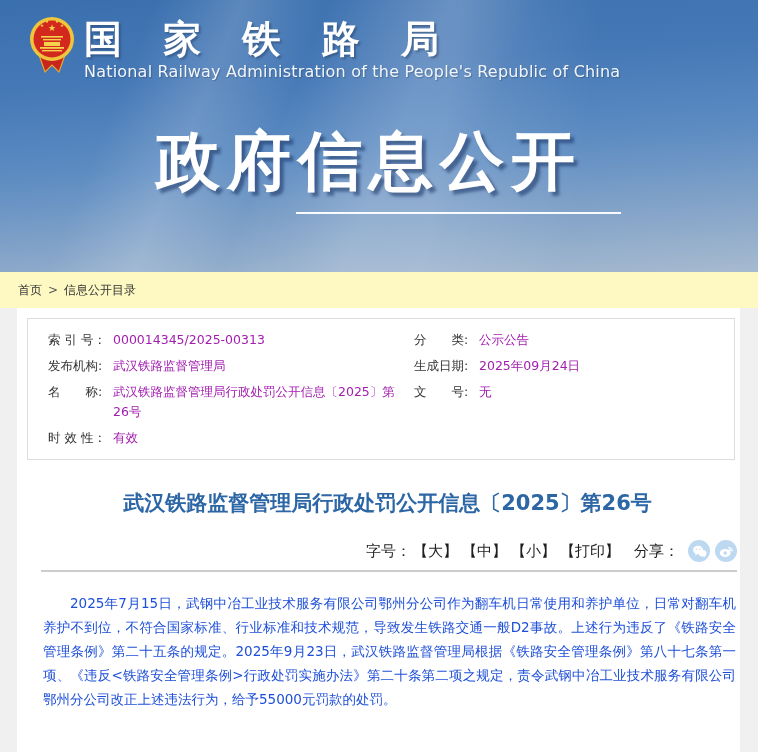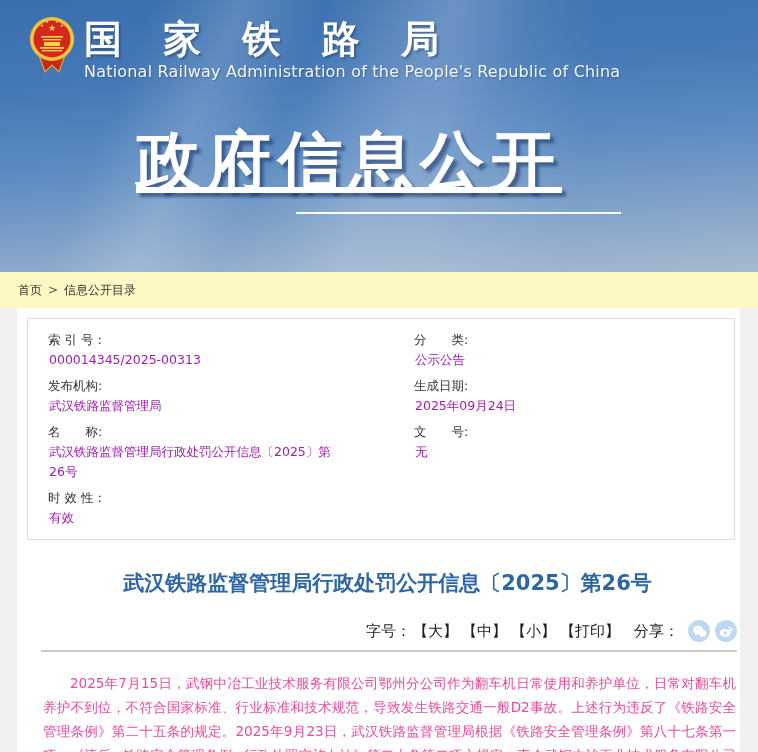--- a/index.html
+++ b/index.html
@@ -24,25 +24,24 @@
   .site-name {
     color:#fff; font-size:38px; font-weight:bold; letter-spacing:14px;
     line-height:42px; white-space:nowrap;
     text-shadow:2px 2px 2px rgba(35,60,95,0.45);
   }
   .site-name-en {
     color:#f2f6fa; font-size:16px; letter-spacing:0.2px; margin-top:2px;
     text-shadow:1px 1px 1px rgba(35,60,95,0.4); white-space:nowrap;
   }
   .banner-title {
-    position:absolute; left:136px; top:118px;
+    position:absolute; left:156px; top:118px;
     color:#fff; font-size:64px; font-weight:bold; letter-spacing:7px;
     text-shadow:4px 4px 3px rgba(23,50,98,0.55);
     white-space:nowrap;
-    text-decoration:underline;
   }
   .banner-underline {
     position:absolute; left:296px; top:212px; width:325px; height:2px;
     background:rgba(255,255,255,0.95);
   }
 
   
   .breadcrumb-bar {
     position:absolute; left:0; top:272px; width:758px; height:36px;
     background:#fef9c3; display:flex; align-items:center; padding-left:18px;
@@ -57,21 +56,21 @@
     background:#fff;
   }
 
   
   .meta-box {
     margin:10px 5px 0 10px; border:1px solid #ddd;
     display:flex; padding:8px 6px 8px 20px;
   }
   .meta-col-left  { width:348px; flex:0 0 auto; }
   .meta-col-right { flex:1 1 auto; margin-left:18px; }
-  .meta-row { display:flex; padding:3px 0; font-size:12.5px; line-height:20px;flex-direction:column; }
+  .meta-row { display:flex; padding:3px 0; font-size:12.5px; line-height:20px; }
   .meta-label { width:64px; flex:0 0 auto; color:#333; white-space:pre; }
   .meta-value { color:#a21caf; margin-left:1px; }
   .meta-col-left .meta-value { max-width:282px; }
 
   
   .doc-title {
     margin:30px 10px 0 28px; text-align:center;
     color:#2c66a5; font-size:21px; font-weight:bold; line-height:26px;
   }
   .toolbar {
@@ -81,21 +80,21 @@
   .toolbar .tool-label { margin-right:2px; }
   .toolbar .tool-btn { cursor:pointer; margin-right:4px; }
   .toolbar .share-label { margin-left:10px; margin-right:4px; }
   .share-icon {
     width:22px; height:22px; border-radius:50%; background:#bdd8f1;
     display:inline-flex; align-items:center; justify-content:center;
     margin-left:5px; cursor:pointer;
   }
   .divider { margin:8px 3px 0 24px; border-top:2px solid #ccc; height:0; }
   .body-text {
-    margin:19px 4px 0 26px; font-size:13.5px; color:#ec4899;
+    margin:19px 4px 0 26px; font-size:13.5px; color:#1d4ed8;
     line-height:24px; text-align:justify; text-indent:2em;
   }
 </style>
 </head>
 <body>
 
 <div class="page">
 
   <div class="banner">
     <div class="site-header">

